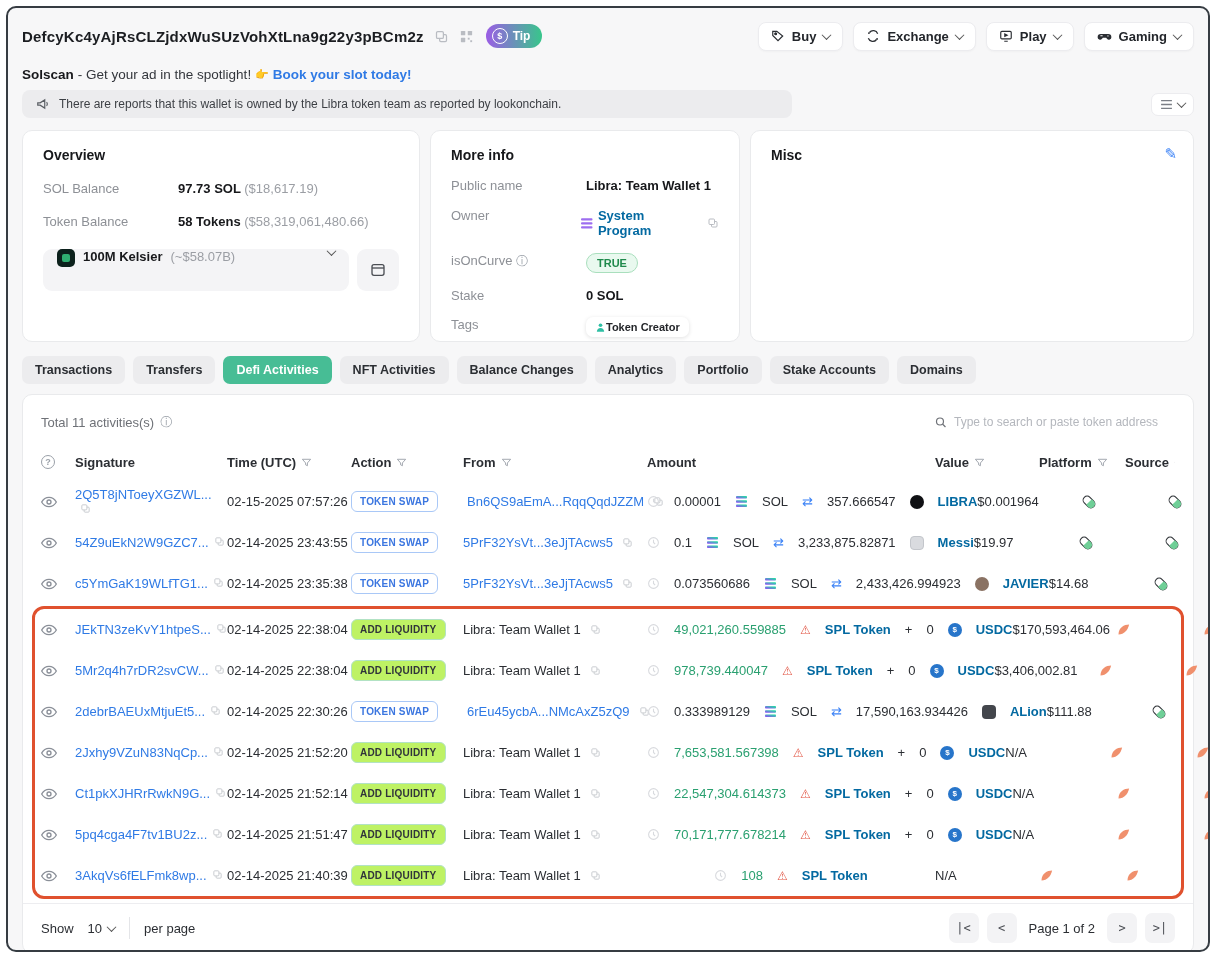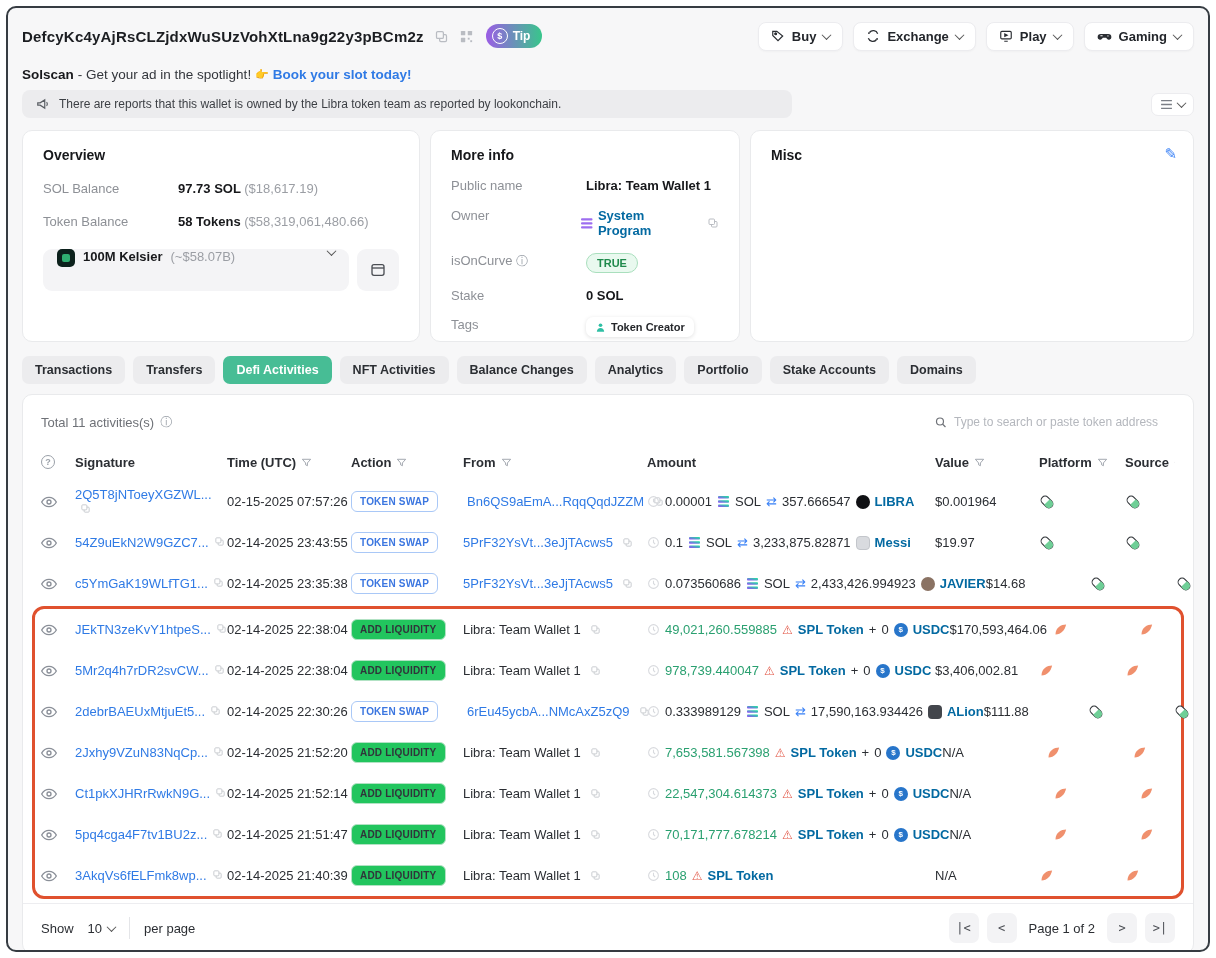--- a/index.html
+++ b/index.html
@@ -38,21 +38,21 @@
   .tok-select { margin-top:20px; display:flex; gap:8px; align-items:center; }
   .tok-bar { flex:1; background:#f4f4f6; border-radius:9px; height:42px; display:flex; align-items:flex-start; padding:0 14px; gap:8px; cursor:pointer; }
   .tok-ico { width:18px; height:18px; border-radius:5px; background:#0c211c; display:inline-flex; align-items:center; justify-content:center; }
   .tok-ico i { width:8px; height:8px; border-radius:2px; background:#2fae71; display:block;}
   .tok-name { font-size:13px; font-weight:bold; color:#17181b;}
   .tok-val { font-size:13px; color:#9b9ea4; }
   .tok-bar .chev { margin-left:auto; }
   .wallet-btn { width:42px; height:42px; background:#f4f4f6; border-radius:9px; display:flex; align-items:center; justify-content:center; cursor:pointer; }
   .link-blue { color:#0369a1; cursor:pointer; text-decoration:none;font-weight:bold; }
   .badge-true { display:inline-block; background:#e9f9ef; border:1px solid #a9dfbd; color:#1f8a4c; font-size:11px; font-weight:bold; border-radius:10px; padding:3px 10px; }
-  .tag-pill { display:inline-flex; align-items:center; gap:5px; background:#fff; border-radius:7px; box-shadow:0 1px 4px rgba(0,0,0,.12); padding:4px 9px; font-size:11px; font-weight:bold; color:#24262a; }
+  .tag-pill { display:inline-flex; align-items:center; background:#fff; border-radius:7px; box-shadow:0 1px 4px rgba(0,0,0,.12); padding:4px 9px; font-size:11px; font-weight:bold; color:#24262a; }
   .pencil { position:absolute; top:14px; right:16px; color:#3b82f6; font-size:15px; cursor:pointer; }
   .info-i { color:#9aa0a8; font-size:12px; }
 
   
   .tabs { margin-top:14px; display:flex; gap:8px; }
   .tab { background:#ececee; border-radius:7px; padding:7px 13px; font-size:12.5px; font-weight:bold; color:#2b2e33; cursor:pointer; white-space:nowrap; }
   .tab.active { background:#47bd95; color:#fff; }
 
   
   .table-card { margin-top:10px; background:#fff; border:1px solid #e9eaec; border-radius:10px; padding:6px 18px 0; }
@@ -64,23 +64,23 @@
   .trow { display:grid; grid-template-columns:34px 152px 124px 112px 184px 1fr 104px 86px 50px; align-items:center; height:41px; font-size:13px; }
   .thead-row { height:38px; color:#2b2e33; font-weight:bold; font-size:13px; }
   .hcell { display:flex; align-items:center; gap:5px; }
   .qmark { width:14px; height:14px; border:1.3px solid #9aa0a8; color:#9aa0a8; border-radius:50%; font-size:9px; display:inline-flex; align-items:center; justify-content:center; font-weight:bold;}
   .funnel { color:#9aa0a8; }
   .sig a, .from a { color:#2f7ae5; text-decoration:none; cursor:pointer; font-size:13px;}
   .copy { margin-left:5px; display:inline-flex; cursor:pointer; }
   .cell-time { color:#2b2e33; }
   .badge { display:inline-block; font-size:10px; font-weight:bold; border-radius:6px; padding:4px 8px; letter-spacing:.2px;}
   .badge.swap { background:#fff; border:1px solid #a9c8f7; color:#3b76e0; }
-  .badge.liq { background:#22c55e; border:1px solid #b2e2c4; color:#30343a; }
+  .badge.liq { background:#bef264; border:1px solid #b2e2c4; color:#30343a; }
   .from { display:flex; align-items:center; gap:4px; color:#2b2e33; }
-  .amt { display:flex; align-items:center; gap:5px; white-space:nowrap; }
+  .amt { display:flex; align-items:center; gap:14px; white-space:nowrap;justify-content:center; }
   .amt .num { color:#2b2e33; }
   .amt .num.green { color:#2aa070; }
   .warn { color:#e25544; font-size:12px; }
   .swap-ar { color:#3b82f6; font-size:13px; }
   .usdc { width:14px; height:14px; border-radius:50%; background:#2775ca; color:#fff; font-size:8px; display:inline-flex; align-items:center; justify-content:center; font-weight:bold;}
   .t-ico { width:14px; height:14px; display:inline-block; }
   .ic-libra { background:#101114; border-radius:50%; }
   .ic-messi { background:#d9dbdf; border-radius:4px; border:1px solid #c3c6cb;}
   .ic-javier { background:#8a7263; border-radius:50%; }
   .ic-alion { background:#43464c; border-radius:4px; }

